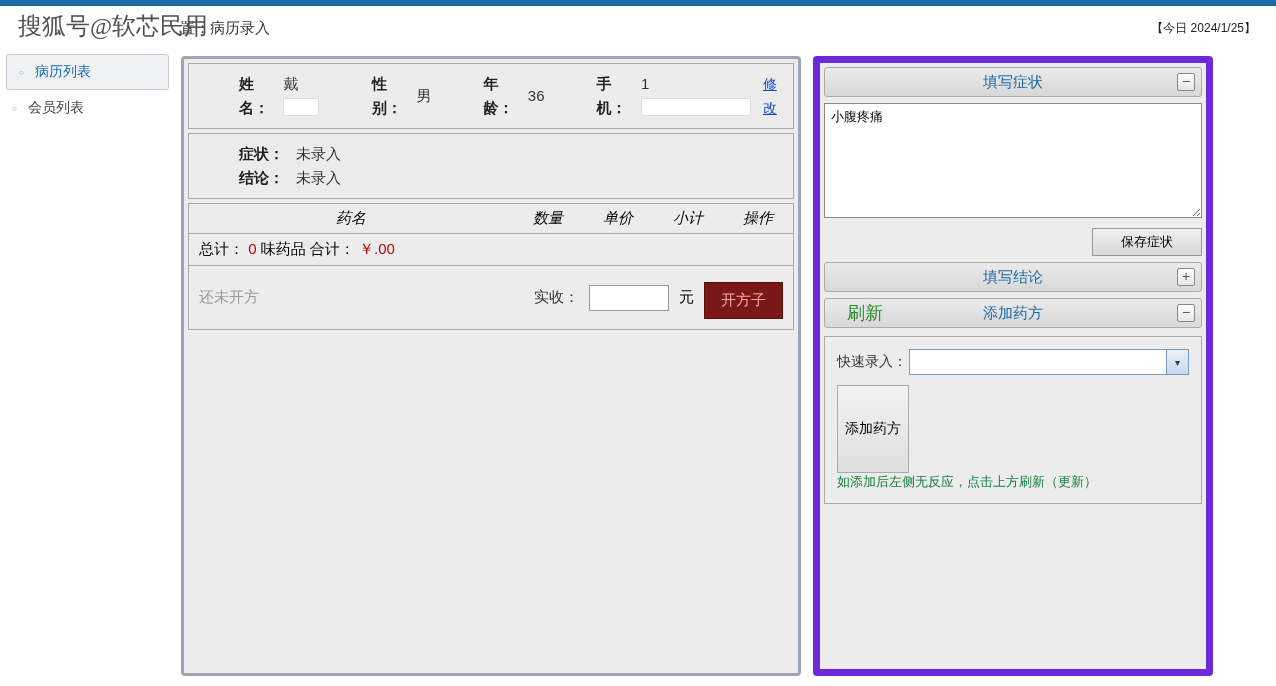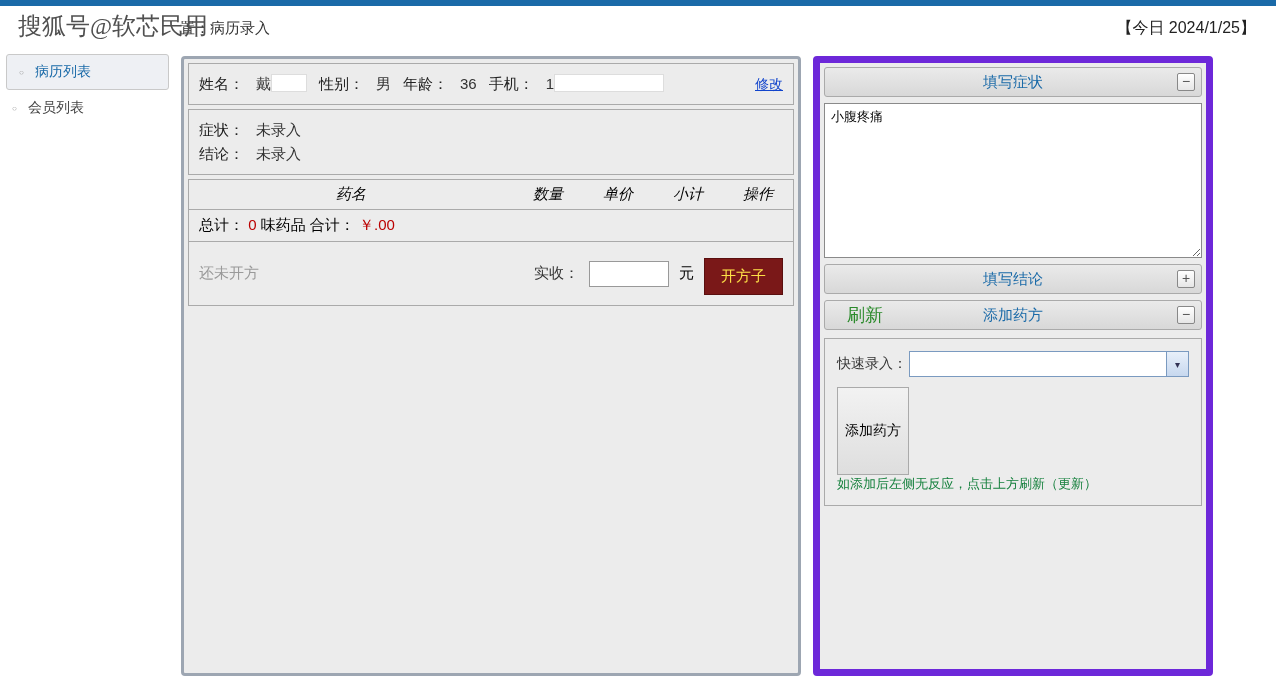--- a/index.html
+++ b/index.html
@@ -4,38 +4,38 @@
 <style>
 * { box-sizing: border-box; margin: 0; padding: 0; font-family: "Microsoft YaHei", SimSun, Arial, sans-serif; }
 body { background: #fff; width: 1276px; height: 686px; overflow: hidden; }
 
 .titlebar { background: #1a6aa8; height: 6px; }
 
 .watermark { position: absolute; top: 10px; left: 18px; font-size: 24px; color: #505050; font-weight: 500; z-index: 100; font-family: "Microsoft YaHei"; }
 
 .topbar { display: flex; align-items: center; justify-content: space-between; height: 44px; padding: 0 20px 0 180px; }
 .breadcrumb { font-size: 15px; color: #333; }
-.today { font-size: 16px; color: #222; }
+.today { font-size: 12px; color: #222; }
 
 .page { display: flex; height: calc(686px - 50px); }
 
 .sidebar { width: 175px; background: #fff; padding-top: 4px; }
 .sidebar-item { display: flex; align-items: center; height: 36px; padding: 0 12px 0 28px; font-size: 14px; color: #444; cursor: pointer; position: relative; }
 .sidebar-item.active { background: #eef0f4; border: 1px solid #c9c9c9; border-radius: 3px; margin: 0 6px; color: #1a6aa8; }
 .sidebar-item.active::before, .sidebar-item:not(.active)::before { content: "○"; position: absolute; left: 12px; font-size: 8px; color: #999; }
 .sidebar-item.active { color: #1a6aa8; }
 
 .main { flex: 1; display: flex; gap: 12px; padding: 6px 10px 10px 6px; }
 
 .panel-left { width: 620px; background: #ececec; border: 3px solid #9da6b2; border-radius: 4px; padding: 4px; }
 .panel-right { width: 400px; background: #ececec; border: 7px solid #6d28d9; border-radius: 4px; padding: 4px; display: flex; flex-direction: column; gap: 6px; }
 
 .info-box { border: 1px solid #aaa; background: #ececec; padding: 8px 10px; margin-bottom: 4px; font-size: 15px; }
 .info-row { display: flex; align-items: center; gap: 12px; line-height: 24px; }
-.info-label { font-weight: normal; color: #222; }
+.info-label { font-weight: bold; color: #222; margin-left: 40px; }
 .info-val { color: #333; }
 .mask { display: inline-block; width: 36px; height: 18px; background: #fff; border: 1px solid #ddd; vertical-align: text-bottom; }
 .phone-mask { display: inline-block; width: 110px; height: 18px; background: #fff; border: 1px solid #ddd; vertical-align: text-bottom; }
 .modify-link { margin-left: auto; color: #1144cc; text-decoration: underline; cursor: pointer; font-size: 14px; }
 
 .table-head { display: flex; border: 1px solid #aaa; border-bottom: none; background: #ececec; font-size: 15px; font-weight: 500; font-style: italic; }
 .th { padding: 5px 8px; text-align: center; }
 .th-name { flex: 1; }
 .th-qty { width: 70px; }
 .th-price { width: 70px; }
@@ -44,27 +44,27 @@
 
 .summary-row { border: 1px solid #aaa; border-top: 1px solid #aaa; padding: 6px 10px; font-size: 15px; background: #ececec; }
 .summary-red { color: #b00; font-weight: 500; }
 .summary-amount { color: #b00; }
 
 .rx-box { border: 1px solid #aaa; border-top: none; padding: 10px; display: flex; align-items: center; gap: 10px; min-height: 60px; }
 .empty-text { color: #9a9a9a; font-size: 15px; flex: 1; }
 .received-label { font-size: 15px; color: #333; }
 .input-sm { width: 80px; height: 26px; border: 1px solid #999; background: #fff; padding: 2px 4px; font-size: 14px; }
 .unit-yuan { font-size: 15px; }
-.btn-primary { background: #7a1818; color: #fde047; border: 1px solid #5a0f0f; padding: 8px 16px; font-size: 15px; font-weight: 500; cursor: pointer; margin-top: 6px; }
+.btn-primary { background: #7a1818; color: #fca5a5; border: 1px solid #5a0f0f; padding: 8px 16px; font-size: 15px; font-weight: 500; cursor: pointer; margin-top: 6px; }
 
 .section-header { background: linear-gradient(#eaeaea,#d8d8d8); border: 1px solid #aaa; border-radius: 3px; height: 30px; display: flex; align-items: center; justify-content: center; position: relative; font-size: 15px; color: #1a6aa8; font-weight: 500; }
 .section-header .refresh { position: absolute; left: 22px; color: #2a8a2a; font-size: 18px; font-weight: normal; }
 .section-header .toggle { position: absolute; right: 6px; width: 18px; height: 18px; border: 1px solid #888; background: linear-gradient(#fff,#e6e6e6); border-radius: 2px; font-size: 14px; line-height: 14px; text-align: center; cursor: pointer; color: #555; }
 
-.sym-textarea { width: 100%; height: 155px; border: 1px solid #8a8a8a; background: #fff; font-size: 13px; padding: 4px 6px; resize: both; font-family: SimSun; }
+.sym-textarea { width: 100%; height: 115px; border: 1px solid #8a8a8a; background: #fff; font-size: 13px; padding: 4px 6px; resize: both; font-family: SimSun; }
 .btn-save-row { display: flex; justify-content: flex-end; margin-top: 4px; }
 .btn-save { background: linear-gradient(#f0f0f0,#d8d8d8); border: 1px solid #999; padding: 4px 28px; font-size: 13px; cursor: pointer; }
 
 .rx-form-box { border: 1px solid #aaa; background: #ececec; padding: 12px; margin-top: 2px; }
 .form-row { display: flex; align-items: center; margin-bottom: 10px; font-size: 14px; }
 .form-label { width: 72px; color: #333; }
 .dropdown { flex: 1; height: 26px; border: 1px solid #7a9ac0; background: #fff; position: relative; }
 .dropdown-btn { position: absolute; right: 0; top: 0; width: 22px; height: 100%; background: linear-gradient(#e8f0fa,#c7d8ef); border-left: 1px solid #7a9ac0; display: flex; align-items: center; justify-content: center; font-size: 10px; color: #335; }
 .input-med { width: 100px; height: 24px; border: 1px solid #999; background: #fff; padding: 2px 4px; font-size: 13px; }
 .input-unit { width: 50px; height: 24px; border: 1px solid #999; background: #fff; padding: 2px 4px; font-size: 13px; margin-left: 2px; }
@@ -141,20 +141,23 @@
         <button class="btn-primary">开方子</button>
       </div>
     </div>
 
     <div class="panel-right">
       <div class="section-header">
         <span>填写症状</span>
         <span class="toggle">−</span>
       </div>
       <textarea class="sym-textarea" style="">小腹疼痛</textarea>
+      <div class="btn-save-row">
+        <button class="btn-save">保存症状</button>
+      </div>
 
       <div class="section-header">
         <span>填写结论</span>
         <span class="toggle">+</span>
       </div>
 
       <div class="section-header">
         <span class="refresh">刷新</span>
         <span>添加药方</span>
         <span class="toggle">−</span>

